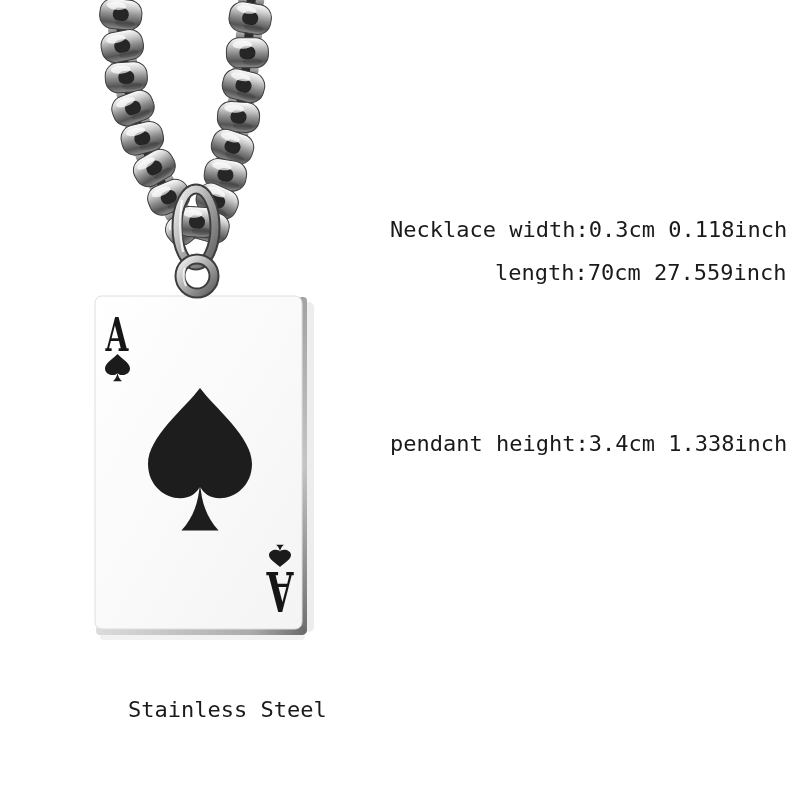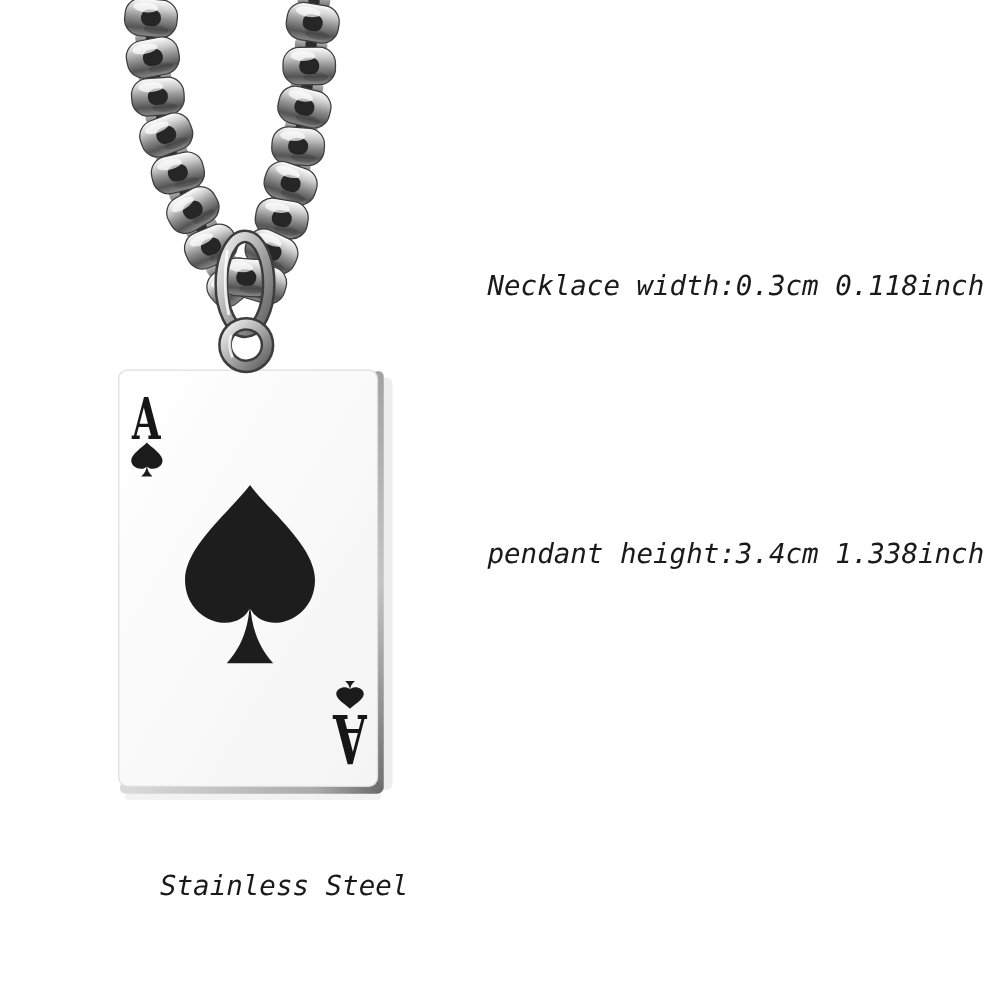--- a/index.html
+++ b/index.html
@@ -11,21 +11,20 @@
     font-family:"DejaVu Sans Mono","Liberation Mono",monospace;
   }
   .illustration{position:absolute;left:0;top:0;}
   .spec{
     position:absolute;
     font-size:22px;
     line-height:28px;
     color:#1a1a1a;
     white-space:pre;
     letter-spacing:0px;
-    font-style:italic;
   }
   .spec-necklace-width{left:390px;top:216px;}
   .spec-necklace-length{left:495px;top:259px;}
   .spec-pendant-height{left:390px;top:430px;}
   .spec-pendant-width{left:510px;top:464px;}
   .spec-material{left:128px;top:696px;text-align:center;}
   .spec-total-weight{left:417px;top:696px;}
 </style>
 </head>
 <body>
@@ -277,16 +276,17 @@
     </g>
 
     <g>
       <circle cx="197" cy="276" r="17" fill="none" stroke="#3d3d3d" stroke-width="11"></circle>
       <circle cx="197" cy="276" r="17" fill="none" stroke="url(#gradRing)" stroke-width="7"></circle>
       <path d="M185 268 Q182 276 186 286" fill="none" stroke="#ffffff" stroke-width="2.2" opacity="0.8"></path>
     </g>
   </svg>
 
   <div class="spec spec-necklace-width">Necklace width:0.3cm 0.118inch</div>
+  <div class="spec spec-necklace-length">length:70cm 27.559inch</div>
   <div class="spec spec-pendant-height">pendant height:3.4cm 1.338inch</div>
   <div class="spec spec-material">Stainless Steel</div>
 
 </div>
 
 </body></html>

